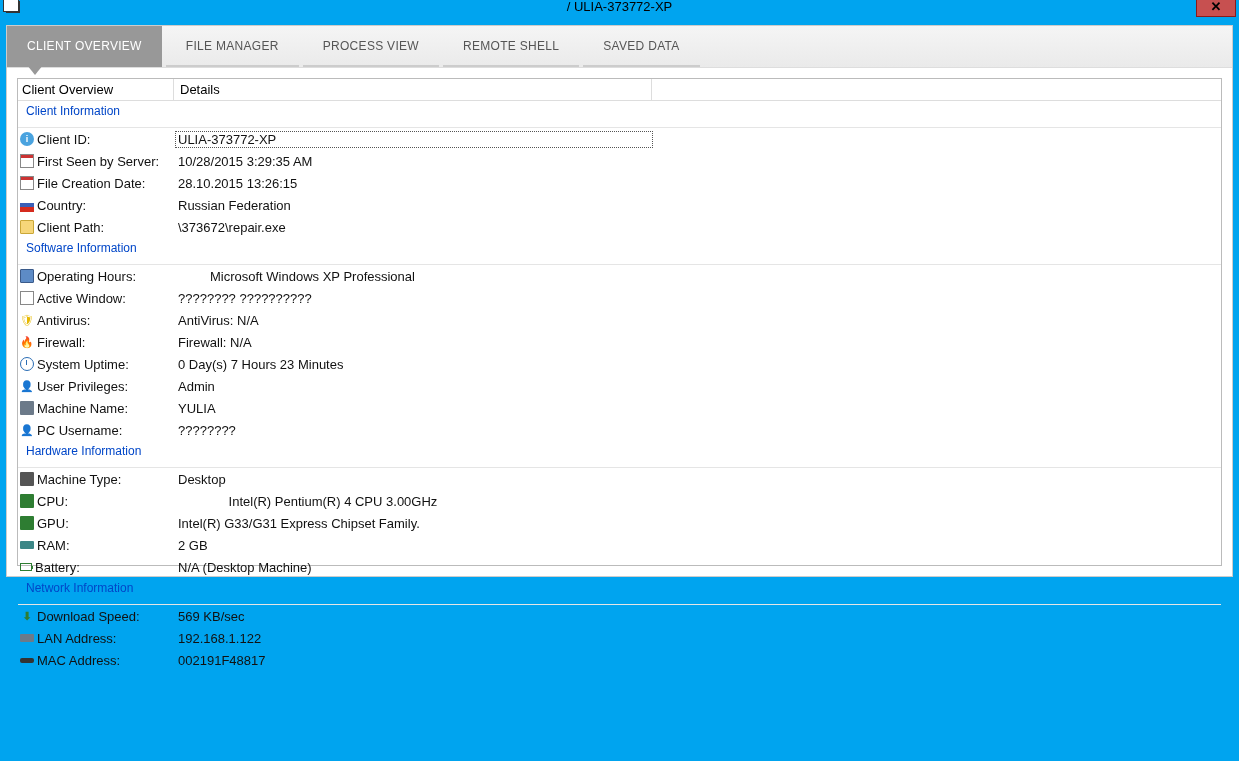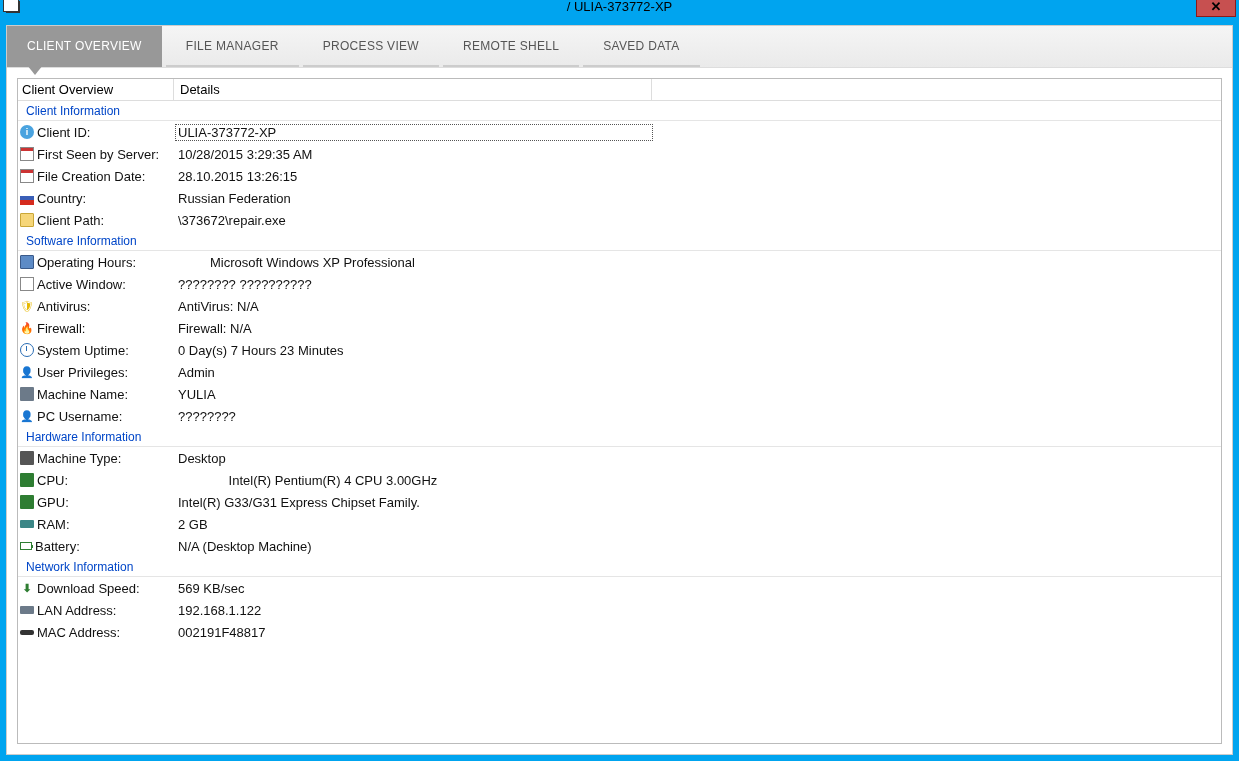--- a/index.html
+++ b/index.html
@@ -61,21 +61,21 @@
   justify-content: center;
   color: #000;
   font-size: 13px;
   font-weight: bold;
   cursor: pointer;
   margin-right: 3px;
 }
 .window-body {
   background: #fff;
   margin: 0 6px 6px 6px;
-  height: 730px;
+  height: 552px;
   border: 1px solid #ccc;
 }
 .tabbar {
   height: 42px;
   background: linear-gradient(#f5f5f5, #eaeaea);
   display: flex;
   align-items: stretch;
   border-bottom: 1px solid #ddd;
   padding-right: 20px;
 }
@@ -135,21 +135,21 @@
   flex: 0 0 478px;
   padding-left: 6px;
   border-right: 1px solid #ddd;
   height: 100%;
   display: flex;
   align-items: center;
 }
 .section-title {
   color: #0046c8;
   font-size: 12px;
-  padding: 3px 0 2px 8px;
+  padding: 3px 0 9px 8px;
   border-bottom: 1px solid #e5e5e5;
 }
 .row {
   display: flex;
   align-items: center;
   font-size: 13px;
   color: #111;
   height: 22px;
 }
 .row.selected .value {

